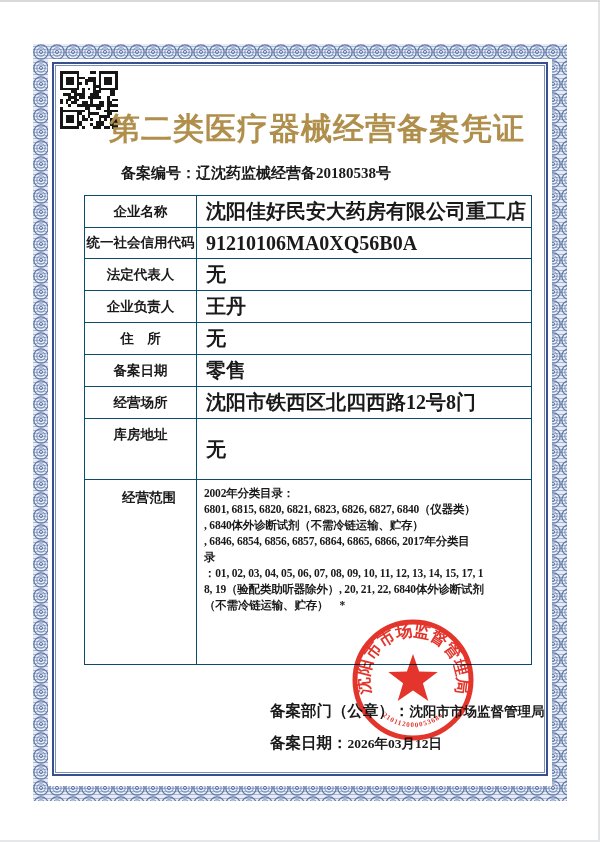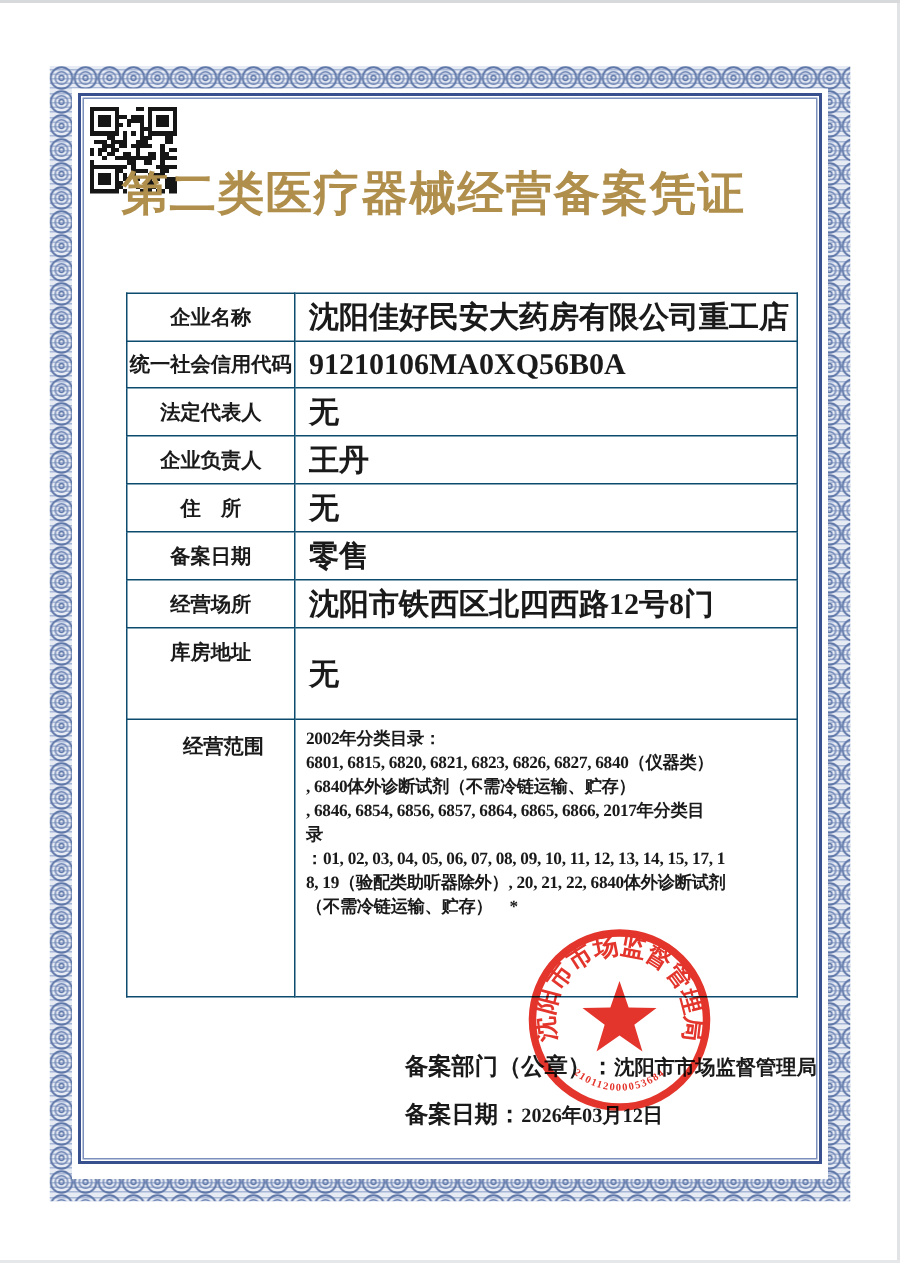--- a/index.html
+++ b/index.html
@@ -8,21 +8,21 @@
     font-family:"Liberation Serif","DejaVu Serif",serif;color:#1a1a1a;
     border-top:2px solid #d8d9da;box-sizing:border-box;
   }
   .edge-r{position:absolute;right:0;top:0;width:2px;height:100%;background:#e2e3e5;}
   .edge-b{position:absolute;left:0;bottom:0;width:100%;height:2px;background:#e6e7e9;}
   .band{position:absolute;left:33px;top:42px;}
   .frame{position:absolute;left:52px;top:60px;right:52px;bottom:66px;border:2px solid #39508f;}
   .frame-inner{position:absolute;inset:1px;border:1px solid #7b90bc;}
   .qr{position:absolute;left:60px;top:69px;width:58px;height:58px;}
   .title{
-    position:absolute;left:0;top:106px;width:544px;text-align:center;text-indent:34px;
+    position:absolute;left:0;top:106px;width:600px;text-align:center;text-indent:34px;
     font-size:31px;font-weight:700;color:#b08f4c;letter-spacing:1px;white-space:nowrap;
   }
   .record{position:absolute;left:121px;top:162px;font-size:15px;font-weight:700;white-space:nowrap;}
   table.info{
     position:absolute;left:84px;top:193px;width:432px;border-collapse:collapse;table-layout:fixed;
   }
   table.info td{border:1px solid #0c4a6e;font-weight:700;vertical-align:middle;overflow:hidden;}
   td.lbl{width:111px;text-align:center;font-size:13.5px;padding:0;}
   td.val{width:321px;text-align:left;font-size:20px;padding:2px 4px 2px 9px;}
   tr.r{height:31px;}
@@ -307,20 +307,23 @@
       <rect x="13" y="20" width="1" height="1" fill="#161616"></rect>
       <rect x="14" y="20" width="1" height="1" fill="#161616"></rect>
       <rect x="16" y="20" width="1" height="1" fill="#161616"></rect>
       <rect x="17" y="20" width="1" height="1" fill="#161616"></rect>
       <rect x="19" y="20" width="1" height="1" fill="#161616"></rect>
       <rect x="20" y="20" width="1" height="1" fill="#161616"></rect>
     </svg>
 
   <div class="title">第二类医疗器械经营备案凭证</div>
 
+  <div class="record">
+    <span>备案编号：</span><span>辽沈药监械经营备20180538号</span>
+  </div>
 
   <table class="info">
     <tbody>
         <tr class="r">
       <td class="lbl">企业名称</td>
       <td class="val">沈阳佳好民安大药房有限公司重工店</td>
     </tr>
     <tr class="r">
       <td class="lbl">统一社会信用代码</td>
       <td class="val">91210106MA0XQ56B0A</td>

